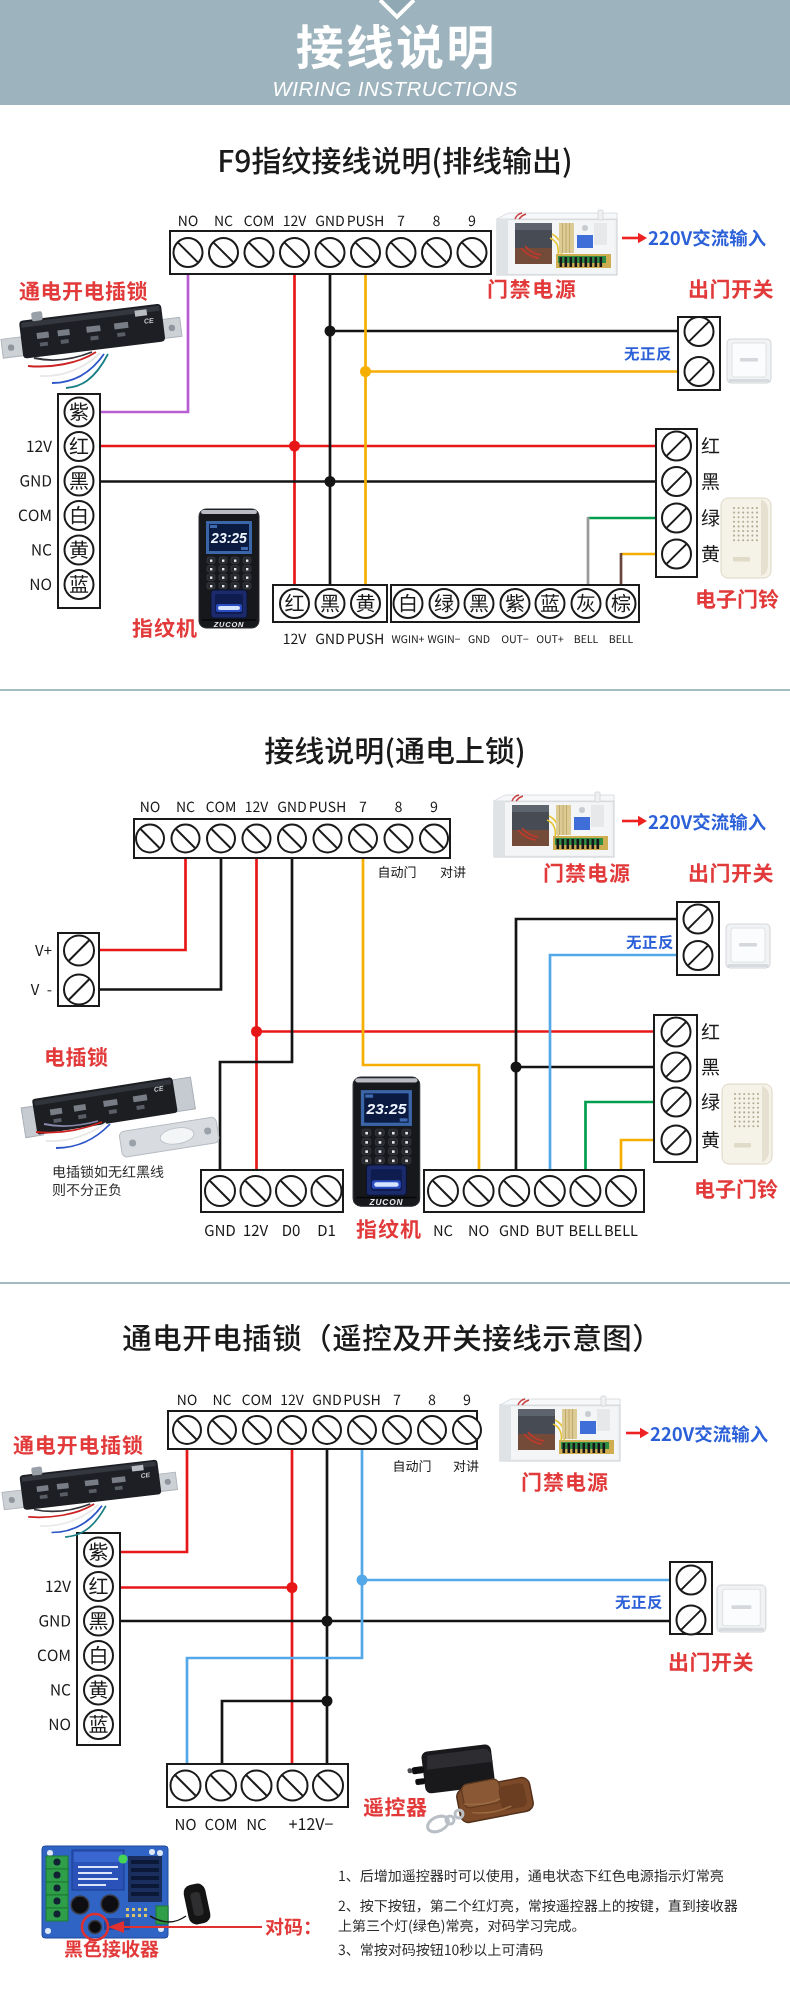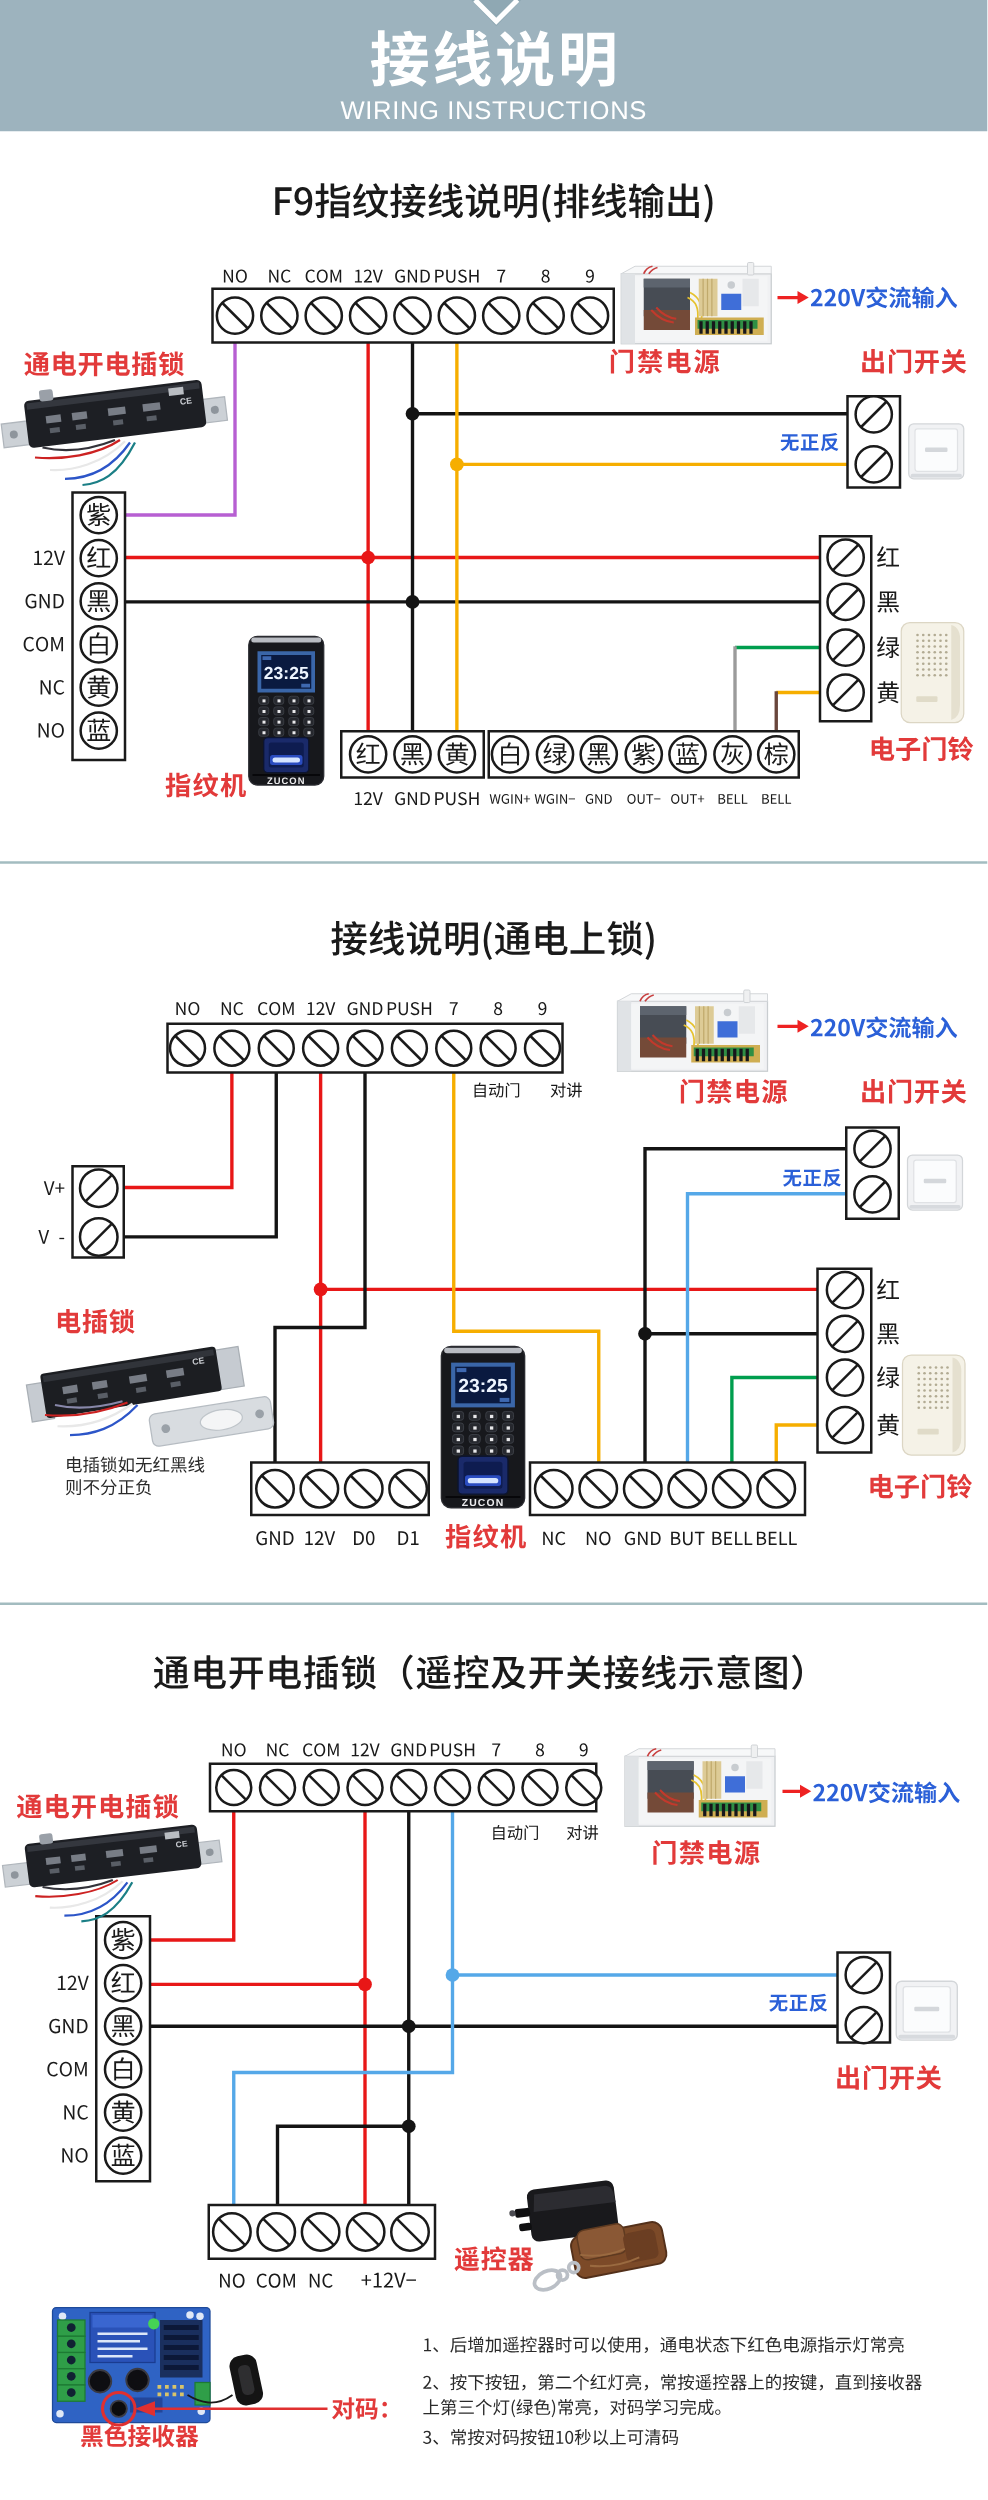--- a/index.html
+++ b/index.html
@@ -1,14 +1,14 @@
 <!DOCTYPE html>
 <html><head><meta charset="utf-8"><style>
 html,body{margin:0;padding:0;background:#fff;}
-#page{position:relative;width:790px;height:2000px;overflow:hidden;}
+#page{position:relative;width:790px;height:2000px;overflow:hidden;font-style:italic;}
 </style></head><body>
 <div id="page">
 <svg width="790" height="2000" viewBox="0 0 790 2000">
 <defs>
         <path id="g700_63a5" d="M21 342Q79 354 159 376Q240 397 322 420L337 312Q264 289 187 267Q111 245 47 227ZM37 660H331V550H37ZM139 849H249V43Q249 2 241 -22Q232 -47 209 -61Q187 -74 153 -79Q120 -84 73 -83Q71 -61 62 -28Q53 4 42 28Q68 27 91 27Q114 26 123 27Q139 27 139 44ZM382 760H938V659H382ZM353 530H958V428H353ZM450 634 543 669Q561 642 578 609Q595 576 603 553L505 513Q499 537 483 571Q467 606 450 634ZM748 666 857 634Q835 595 814 558Q793 522 774 496L680 526Q692 545 705 570Q718 594 729 620Q741 645 748 666ZM338 340H971V239H338ZM747 261 862 247Q839 166 801 109Q762 52 703 14Q644 -24 561 -48Q478 -73 367 -88Q361 -63 347 -35Q334 -6 321 12Q450 22 536 49Q621 75 672 126Q723 177 747 261ZM386 128Q417 168 451 219Q485 271 515 327Q545 383 566 434L677 412Q655 360 625 304Q595 249 563 200Q532 150 505 113ZM386 128 452 207Q512 189 581 165Q649 141 717 113Q786 85 845 56Q904 27 947 -1L874 -92Q835 -64 777 -34Q720 -4 653 26Q587 55 518 82Q449 108 386 128ZM562 825 675 840Q693 812 710 778Q727 743 735 717L618 696Q611 722 595 759Q578 795 562 825Z"></path>
         <path id="g700_7ebf" d="M81 169Q78 180 72 200Q66 219 58 239Q51 260 44 274Q64 278 82 295Q101 311 124 339Q138 352 161 383Q185 414 214 456Q244 497 274 547Q304 596 329 647L426 586Q369 488 298 393Q227 299 155 227V225Q155 225 144 219Q133 214 118 205Q104 196 92 187Q81 177 81 169ZM81 169 74 263 124 298 395 343Q392 320 392 291Q391 262 392 243Q301 226 244 214Q187 201 154 194Q122 186 106 180Q91 175 81 169ZM74 413Q71 425 65 445Q58 465 50 487Q42 509 36 524Q51 528 66 543Q80 558 96 582Q104 594 120 620Q135 647 154 683Q173 720 191 762Q209 805 223 848L335 794Q310 738 278 680Q245 622 210 569Q174 516 138 474V470Q138 470 128 464Q119 458 106 450Q93 441 83 431Q74 421 74 413ZM74 413 71 497 120 530 301 543Q296 521 293 494Q290 466 290 448Q229 441 190 437Q152 432 129 428Q106 424 93 421Q81 417 74 413ZM48 71Q90 82 146 99Q201 115 264 134Q326 153 388 173L407 74Q321 43 233 13Q145 -18 72 -43ZM432 619 909 692 929 587 451 511ZM410 403 935 498 955 394 430 296ZM571 853H691Q689 753 694 653Q699 553 709 460Q720 368 735 289Q751 211 770 152Q789 93 811 60Q833 27 857 27Q867 27 873 37Q880 46 884 70Q888 93 890 133Q907 112 931 94Q955 76 974 67Q965 5 950 -29Q934 -63 909 -76Q883 -89 843 -89Q792 -89 752 -51Q713 -13 683 55Q653 123 631 213Q610 303 597 409Q584 514 578 627Q571 740 571 853ZM707 778 777 840Q797 829 821 813Q845 798 867 782Q889 766 903 753L831 683Q810 703 774 730Q737 757 707 778ZM862 351 963 306Q906 216 826 144Q746 71 650 17Q554 -38 447 -76Q436 -53 416 -25Q395 3 375 24Q476 53 569 100Q662 147 737 210Q813 273 862 351Z"></path>
         <path id="g700_8bf4" d="M84 763 164 835Q191 811 223 782Q254 753 282 725Q310 696 327 673L241 591Q225 614 199 644Q172 674 142 706Q111 738 84 763ZM37 541H229V424H37ZM159 -75 129 44 155 84 379 253Q383 235 391 214Q398 193 406 173Q414 154 420 141Q343 82 295 44Q247 6 220 -17Q192 -40 179 -53Q166 -65 159 -75ZM159 -75Q154 -59 142 -38Q131 -17 117 4Q104 24 92 37Q106 45 121 60Q137 76 149 97Q160 118 160 141V541H282V49Q282 49 270 41Q258 33 239 19Q221 5 202 -12Q184 -29 171 -45Q159 -62 159 -75ZM408 805 510 847Q539 809 567 762Q594 715 605 679L495 632Q489 655 476 685Q462 716 444 747Q427 778 408 805ZM750 847 878 810Q852 752 823 695Q794 639 770 599L664 634Q679 663 696 700Q712 737 726 775Q741 814 750 847ZM491 545V413H773V545ZM375 650H894V308H375ZM486 331H606Q602 259 590 196Q578 133 553 80Q528 27 481 -15Q435 -57 360 -89Q350 -68 330 -40Q309 -13 290 3Q353 27 390 60Q428 93 447 134Q466 176 474 225Q482 274 486 331ZM672 343H790V68Q790 45 793 39Q795 34 807 34Q809 34 814 34Q819 34 825 34Q831 34 836 34Q841 34 844 34Q852 34 856 41Q860 49 862 74Q865 99 866 150Q878 141 896 131Q914 122 934 115Q954 108 970 103Q965 33 952 -7Q939 -47 917 -62Q894 -78 857 -78Q850 -78 841 -78Q831 -78 821 -78Q810 -78 801 -78Q791 -78 785 -78Q738 -78 714 -64Q689 -51 680 -19Q672 12 672 66Z"></path>
         <path id="g700_660e" d="M132 795H420V181H132V290H309V686H132ZM134 545H352V438H134ZM561 809H867V698H561ZM561 571H867V463H561ZM559 334H866V226H559ZM69 795H180V94H69ZM823 809H942V48Q942 1 930 -26Q919 -52 889 -67Q859 -81 815 -85Q771 -89 708 -89Q705 -72 699 -51Q692 -29 684 -9Q675 12 666 27Q693 26 720 26Q747 25 769 26Q790 26 798 26Q812 26 817 31Q823 36 823 49ZM489 809H607V446Q607 382 599 308Q591 234 570 160Q548 87 506 20Q464 -46 395 -97Q386 -85 369 -70Q353 -54 335 -39Q318 -24 304 -17Q368 30 405 86Q442 143 460 205Q478 266 484 328Q489 390 489 447Z"></path>
         <path id="g500_46" d="M97 0V737H533V639H213V414H486V317H213V0Z"></path>
         <path id="g500_39" d="M244 -14Q180 -14 133 9Q87 33 55 65L118 137Q140 112 172 97Q204 82 238 82Q273 82 304 98Q336 114 359 150Q383 186 397 246Q410 306 410 393Q410 485 392 545Q374 604 342 633Q309 661 264 661Q232 661 206 643Q180 624 165 590Q150 556 150 508Q150 461 164 428Q177 395 204 378Q231 360 269 360Q304 360 341 382Q378 404 411 454L416 369Q395 341 367 320Q339 299 309 288Q279 276 249 276Q188 276 141 302Q95 328 68 379Q42 431 42 508Q42 581 73 636Q103 690 153 720Q203 750 262 750Q315 750 362 728Q408 707 443 663Q477 619 497 552Q517 485 517 393Q517 285 495 207Q473 130 434 81Q395 33 346 10Q297 -14 244 -14Z"></path>

